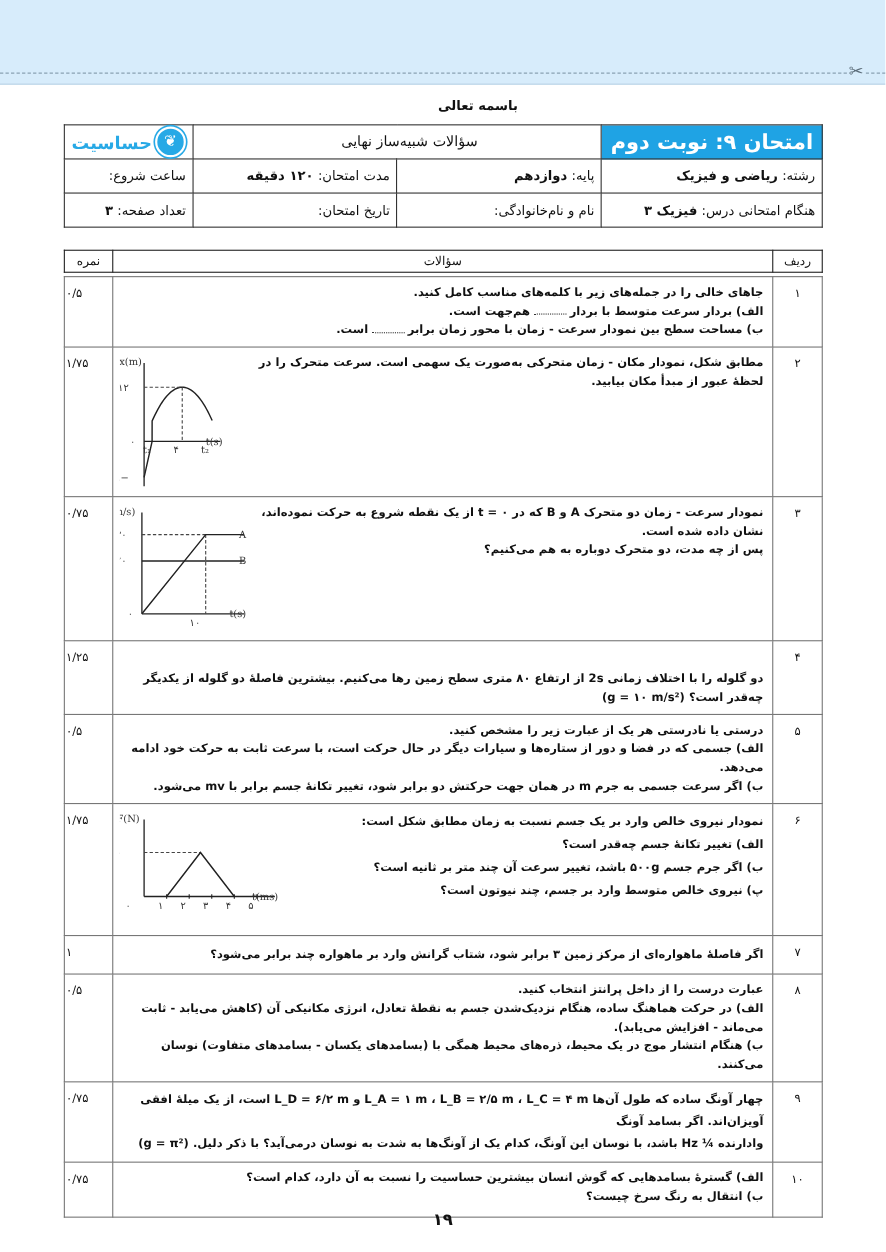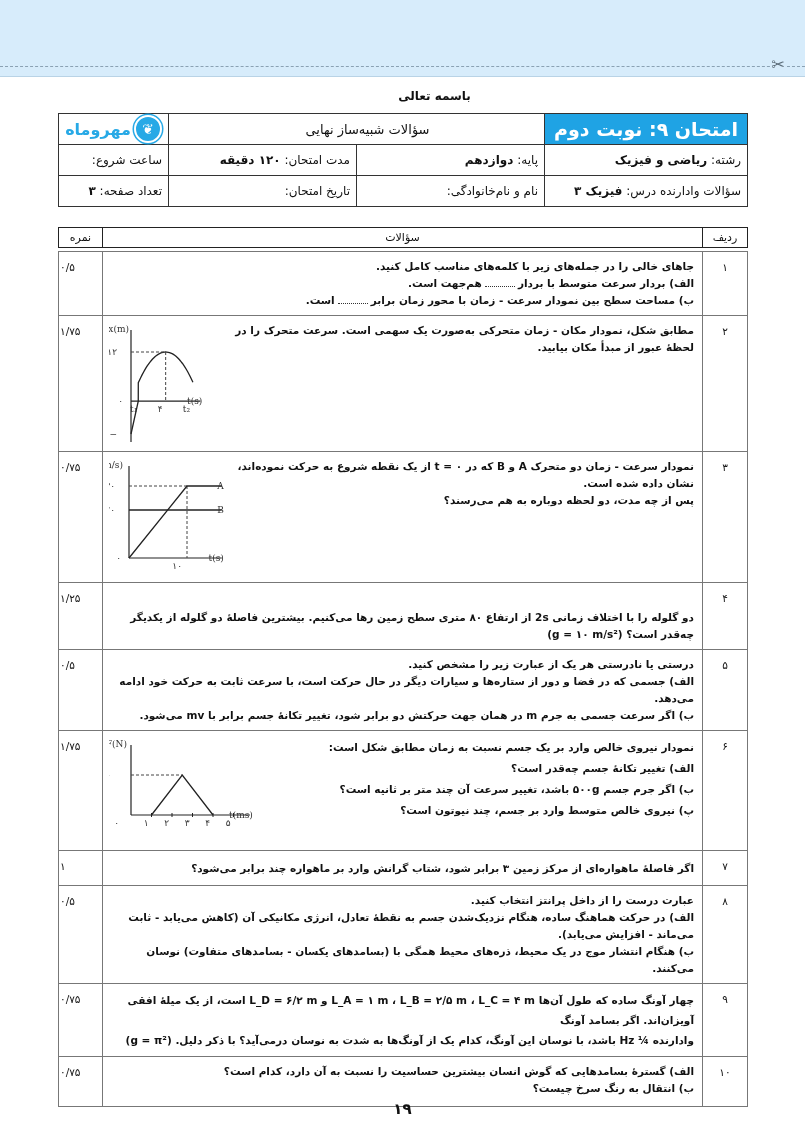--- a/index.html
+++ b/index.html
@@ -46,32 +46,32 @@
 <div class="bismillah">باسمه تعالی</div>
 
 <table class="hdr">
   <tbody>
       <tr>
     <td class="examtitle">امتحان ۹: نوبت دوم</td>
     <td class="subtitle" colspan="2">سؤالات شبیه‌ساز نهایی</td>
     <td class="logo-cell">
       <span class="logo">
             <span class="logo-circle">❦</span>
-            <span class="logo-text">مهروماه</span>
+            <span class="logo-text">حساسیت</span>
           </span>
     </td>
   </tr>
   <tr>
     <td style="width:190px"><span>رشته:</span> <span class="b">ریاضی و فیزیک</span></td>
     <td style="width:175px"><span>پایه:</span> <span class="b">دوازدهم</span></td>
     <td style="width:175px"><span>مدت امتحان:</span> <span class="b">۱۲۰ دقیقه</span></td>
     <td><span>ساعت شروع:</span></td>
   </tr>
   <tr>
-    <td><span>سؤالات وادارنده درس:</span> <span class="b">فیزیک ۳</span></td>
+    <td><span>هنگام امتحانی درس:</span> <span class="b">فیزیک ۳</span></td>
     <td><span>نام و نام‌خانوادگی:</span></td>
     <td><span>تاریخ امتحان:</span></td>
     <td><span>تعداد صفحه:</span> <span class="b">۳</span></td>
   </tr>
 </tbody>
   </table>
 
 <table class="colhdr">
   <tbody>
       <tr>
@@ -115,21 +115,21 @@
             <text x="81.07066666666667" y="90.19999999999999">t₂</text>
           </svg>
     </td>
     <td class="score">۱/۷۵</td>
   </tr>
 
   <tr style="height:131px">
     <td class="num">۳</td>
     <td class="q">
       <span class="qline" style="padding-left:120px">نمودار سرعت - زمان دو متحرک A و B که در t = ۰ از یک نقطه شروع به حرکت نموده‌اند، نشان داده شده است.</span>
-      <span class="qline" style="padding-left:120px">پس از چه مدت، دو لحظه دوباره به هم می‌رسند؟</span>
+      <span class="qline" style="padding-left:120px">پس از چه مدت، دو متحرک دوباره به هم می‌کنیم؟</span>
       <svg class="graph" id="g2" width="135" height="115">
             <line x1="20" y1="8" x2="20" y2="100" stroke="#222" stroke-width="1.2"></line>
             <line x1="20" y1="100" x2="112.8" y2="100" stroke="#222" stroke-width="1.2"></line>
             <text x="14" y="10">v(m/s)</text>
             <text x="114.8" y="103">t(s)</text>
             <line x1="20" y1="28" x2="78" y2="28" stroke="#444" stroke-dasharray="3,2"></line>
             <line x1="78" y1="28" x2="78" y2="100" stroke="#444" stroke-dasharray="3,2"></line>
             <polyline points="20,100 78,28 112.8,28" fill="none" stroke="#222" stroke-width="1.3"></polyline>
             <text x="114.8" y="31">A</text>
             <polyline points="20,52 112.8,52" fill="none" stroke="#222" stroke-width="1.3"></polyline>

